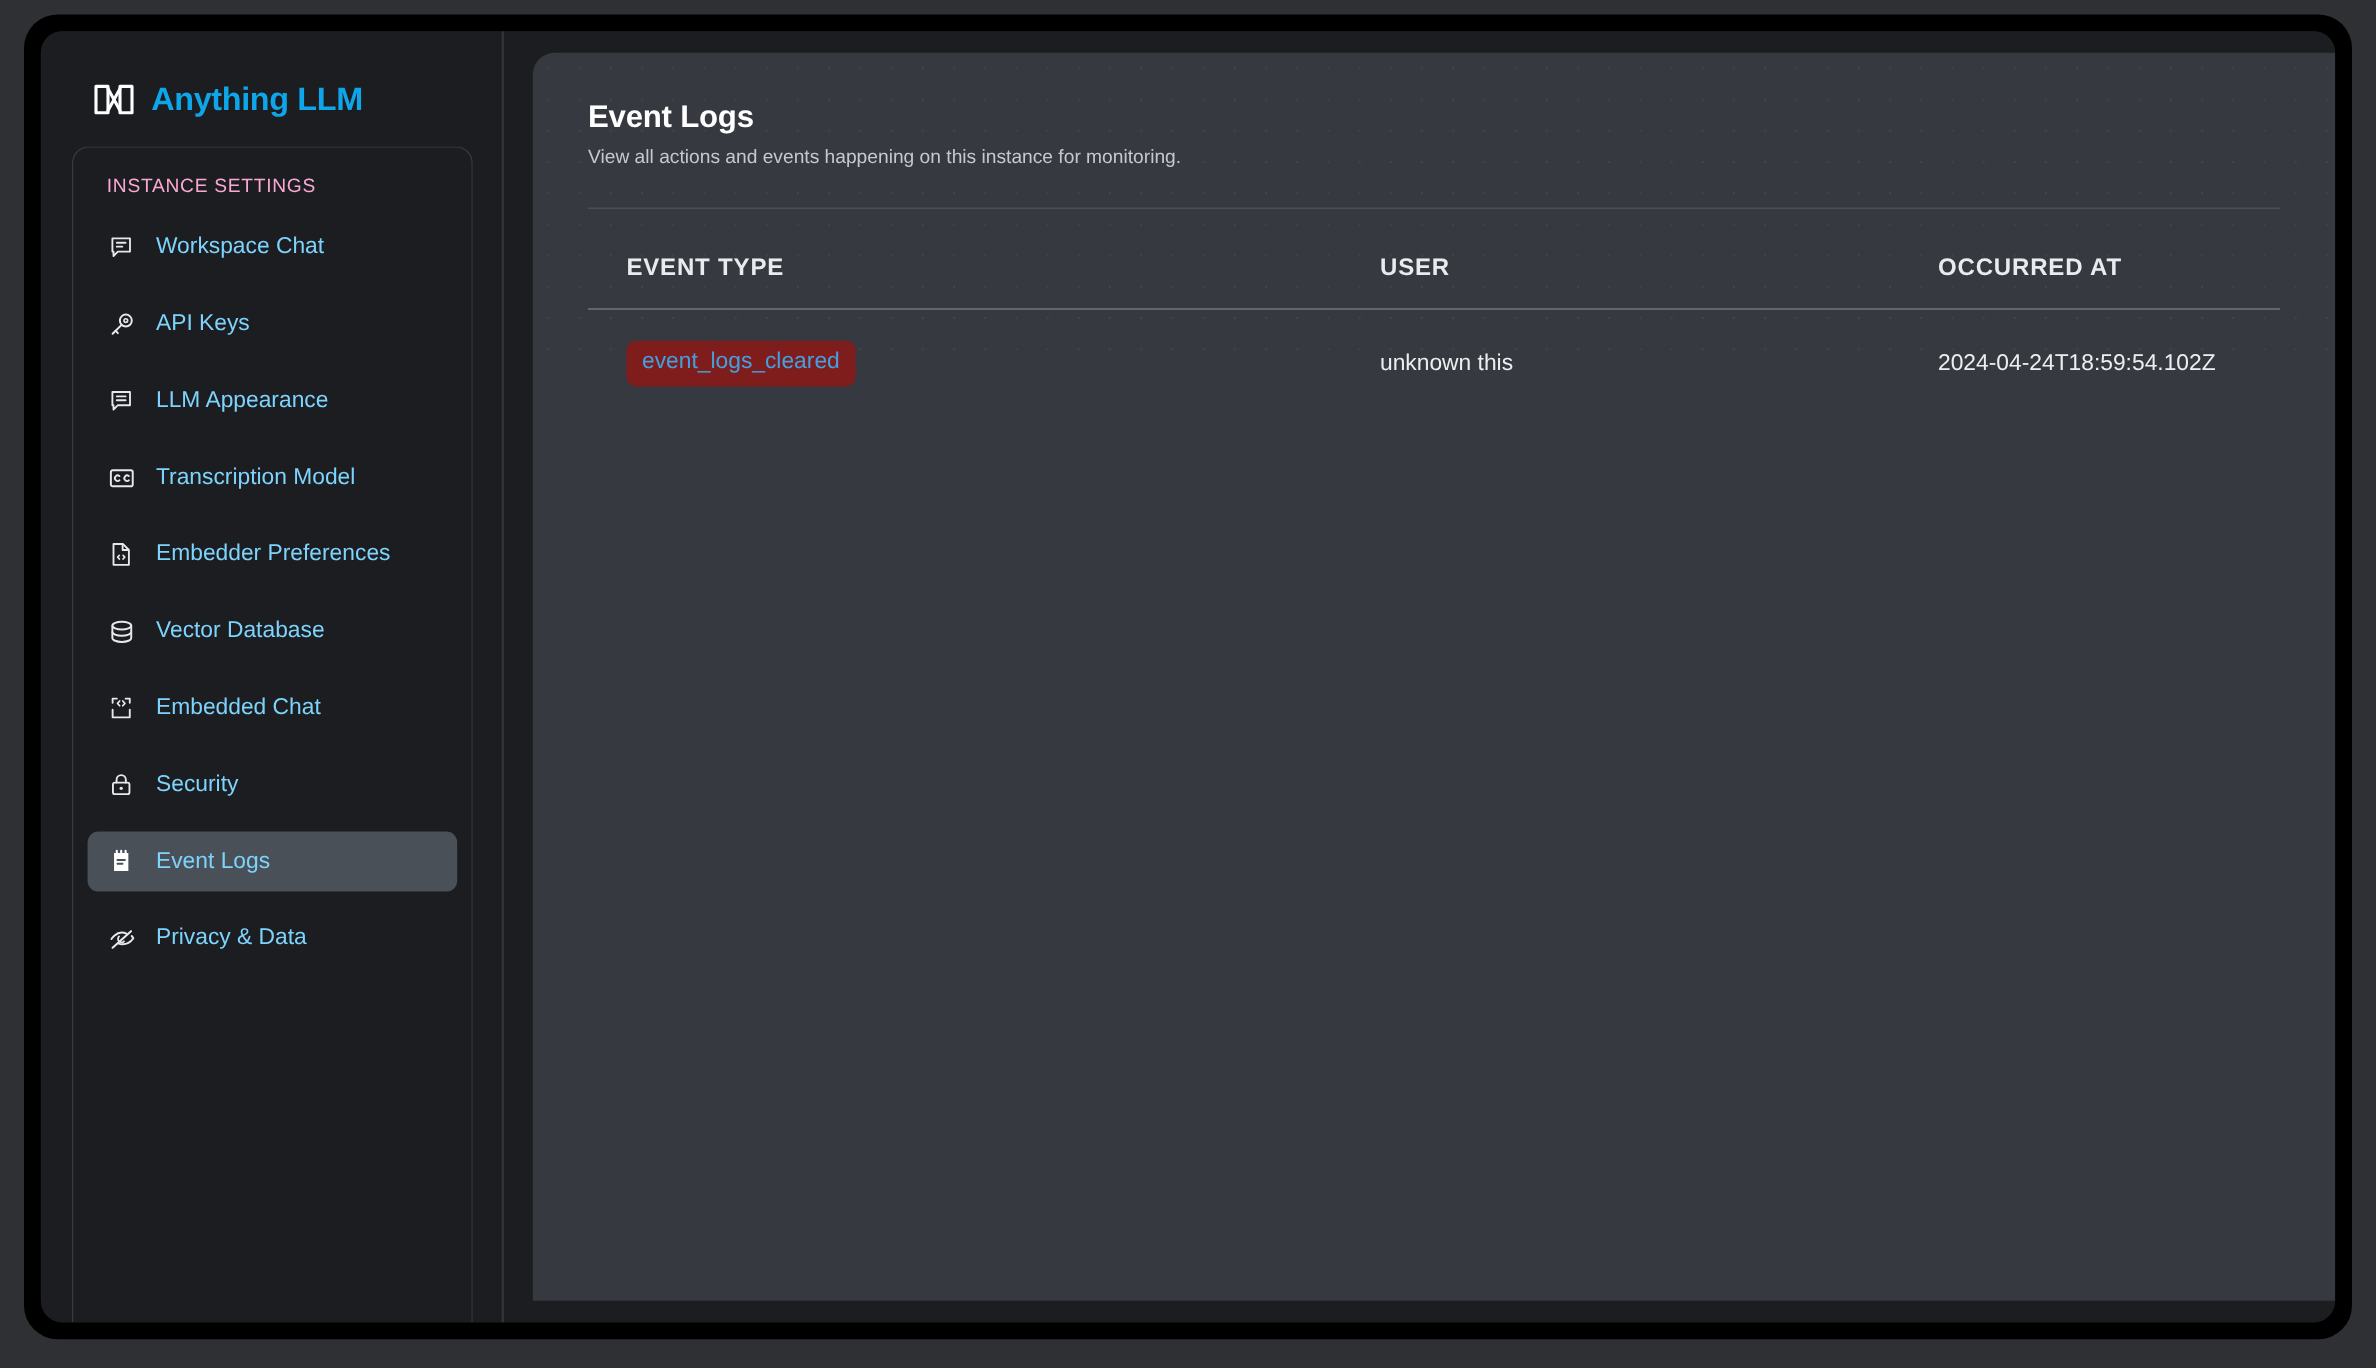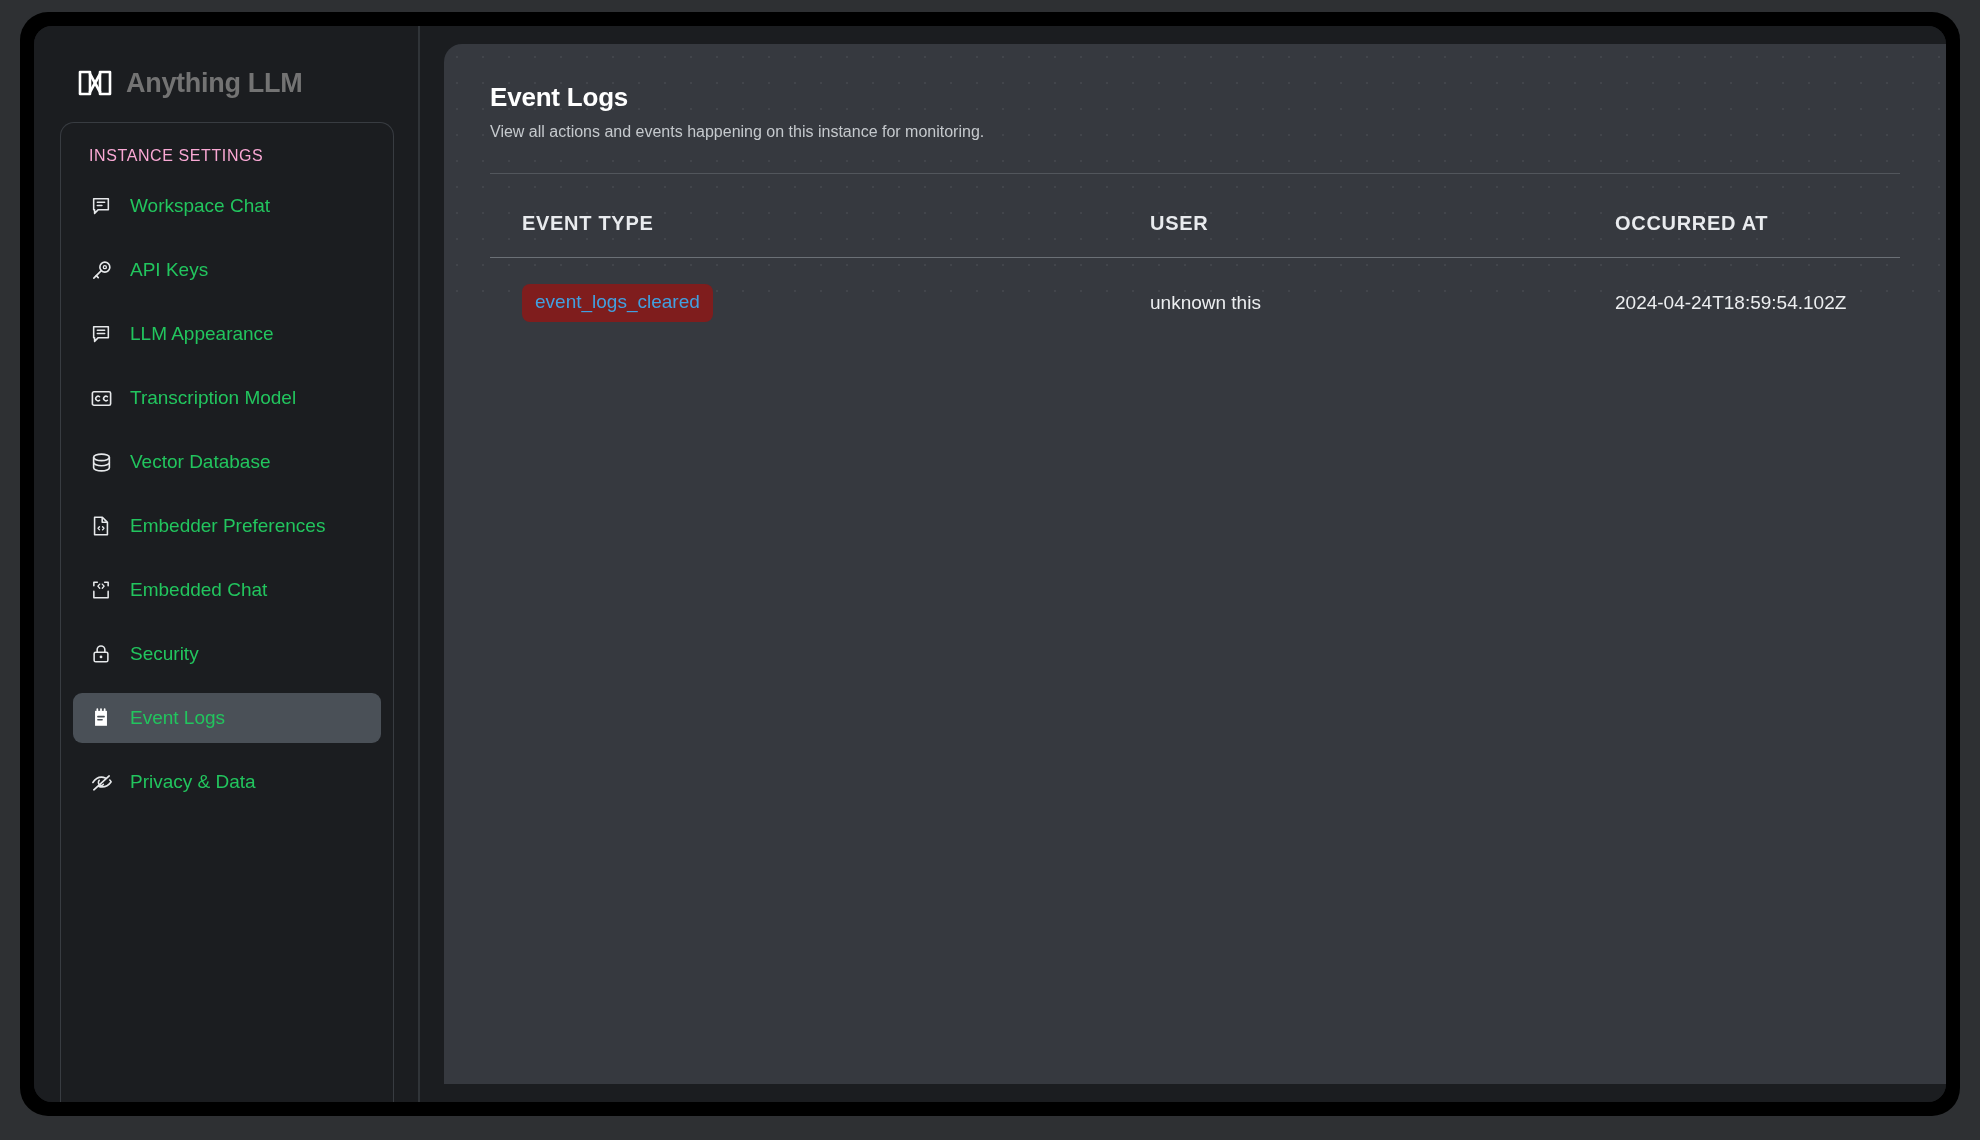--- a/index.html
+++ b/index.html
@@ -53,21 +53,21 @@
     gap:14px;
     padding:30px 0 0 44px;
     height:84px;
   }
   .brand-mark {
     width:34px; height:26px;
     display:block;
     flex:0 0 34px;
   }
   .brand-name {
-    color:#737373;
+    color:#0ea5e9;
     font-size:27px;
     font-weight:bold;
     letter-spacing:-0.3px;
     white-space:nowrap;
   }
 
   .nav-panel {
     margin:12px 24px 0 26px;
     border:1px solid #383c41;
     border-bottom:none;
@@ -88,21 +88,21 @@
 
   .nav-item {
     display:flex;
     align-items:center;
     gap:17px;
     height:50px;
     padding:0 16px;
     margin-bottom:14px;
     border-radius:9px;
     cursor:pointer;
-    color:#22c55e;
+    color:#7dd3fc;
     font-size:19px;
     white-space:nowrap;
   }
   .nav-item.active {
     background:#4a5057;
   }
   .nav-item .nav-ico {
     width:24px; height:24px;
     flex:0 0 24px;
     display:flex;
@@ -255,38 +255,38 @@
                 <svg width="23" height="23" viewBox="0 0 24 24" fill="none" xmlns="http://www.w3.org/2000/svg">
                   <rect x="2.5" y="5" width="19" height="14" rx="1.6" stroke="#e6e8ea" stroke-width="1.7"></rect>
                   <path d="M10 10.2a2.4 2.4 0 100 3.6M18.2 10.2a2.4 2.4 0 100 3.6" stroke="#e6e8ea" stroke-width="1.6" stroke-linecap="round"></path>
                 </svg>
               </span>
               <span>Transcription Model</span>
             </li>
 
             <li class="nav-item">
               <span class="nav-ico">
+                <svg width="22" height="22" viewBox="0 0 24 24" fill="none" xmlns="http://www.w3.org/2000/svg">
+                  <path d="M5 2.5h8.5L19 8v13.5H5z" stroke="#e6e8ea" stroke-width="1.7" stroke-linejoin="round"></path>
+                  <path d="M13.3 2.8V8H18.7" stroke="#e6e8ea" stroke-width="1.7" stroke-linejoin="round"></path>
+                  <path d="M10.3 12.8l-1.5 1.7 1.5 1.7M13.7 12.8l1.5 1.7-1.5 1.7" stroke="#e6e8ea" stroke-width="1.5" stroke-linecap="round" stroke-linejoin="round"></path>
+                </svg>
+              </span>
+              <span>Embedder Preferences</span>
+            </li>
+
+            <li class="nav-item">
+              <span class="nav-ico">
                 <svg width="23" height="23" viewBox="0 0 24 24" fill="none" xmlns="http://www.w3.org/2000/svg">
                   <ellipse cx="12" cy="6.6" rx="8.2" ry="3.4" stroke="#e6e8ea" stroke-width="1.7"></ellipse>
                   <path d="M3.8 6.6v10.8c0 1.88 3.67 3.4 8.2 3.4s8.2-1.52 8.2-3.4V6.6" stroke="#e6e8ea" stroke-width="1.7"></path>
                   <path d="M3.8 12c0 1.88 3.67 3.4 8.2 3.4s8.2-1.52 8.2-3.4" stroke="#e6e8ea" stroke-width="1.7"></path>
                 </svg>
               </span>
               <span>Vector Database</span>
-            </li>
-
-            <li class="nav-item">
-              <span class="nav-ico">
-                <svg width="22" height="22" viewBox="0 0 24 24" fill="none" xmlns="http://www.w3.org/2000/svg">
-                  <path d="M5 2.5h8.5L19 8v13.5H5z" stroke="#e6e8ea" stroke-width="1.7" stroke-linejoin="round"></path>
-                  <path d="M13.3 2.8V8H18.7" stroke="#e6e8ea" stroke-width="1.7" stroke-linejoin="round"></path>
-                  <path d="M10.3 12.8l-1.5 1.7 1.5 1.7M13.7 12.8l1.5 1.7-1.5 1.7" stroke="#e6e8ea" stroke-width="1.5" stroke-linecap="round" stroke-linejoin="round"></path>
-                </svg>
-              </span>
-              <span>Embedder Preferences</span>
             </li>
 
             <li class="nav-item">
               <span class="nav-ico">
                 <svg width="22" height="22" viewBox="0 0 24 24" fill="none" xmlns="http://www.w3.org/2000/svg">
                   <path d="M8 3.5H4.2v3.8M16 3.5h3.8v3.8" stroke="#e6e8ea" stroke-width="1.7" stroke-linecap="round" stroke-linejoin="round"></path>
                   <path d="M4.2 13.5v7h15.6v-7" stroke="#e6e8ea" stroke-width="1.7" stroke-linecap="round" stroke-linejoin="round"></path>
                   <path d="M10.6 5.6L8.6 7.8l2 2.2M13.4 5.6l2 2.2-2 2.2" stroke="#e6e8ea" stroke-width="1.5" stroke-linecap="round" stroke-linejoin="round"></path>
                 </svg>
               </span>

